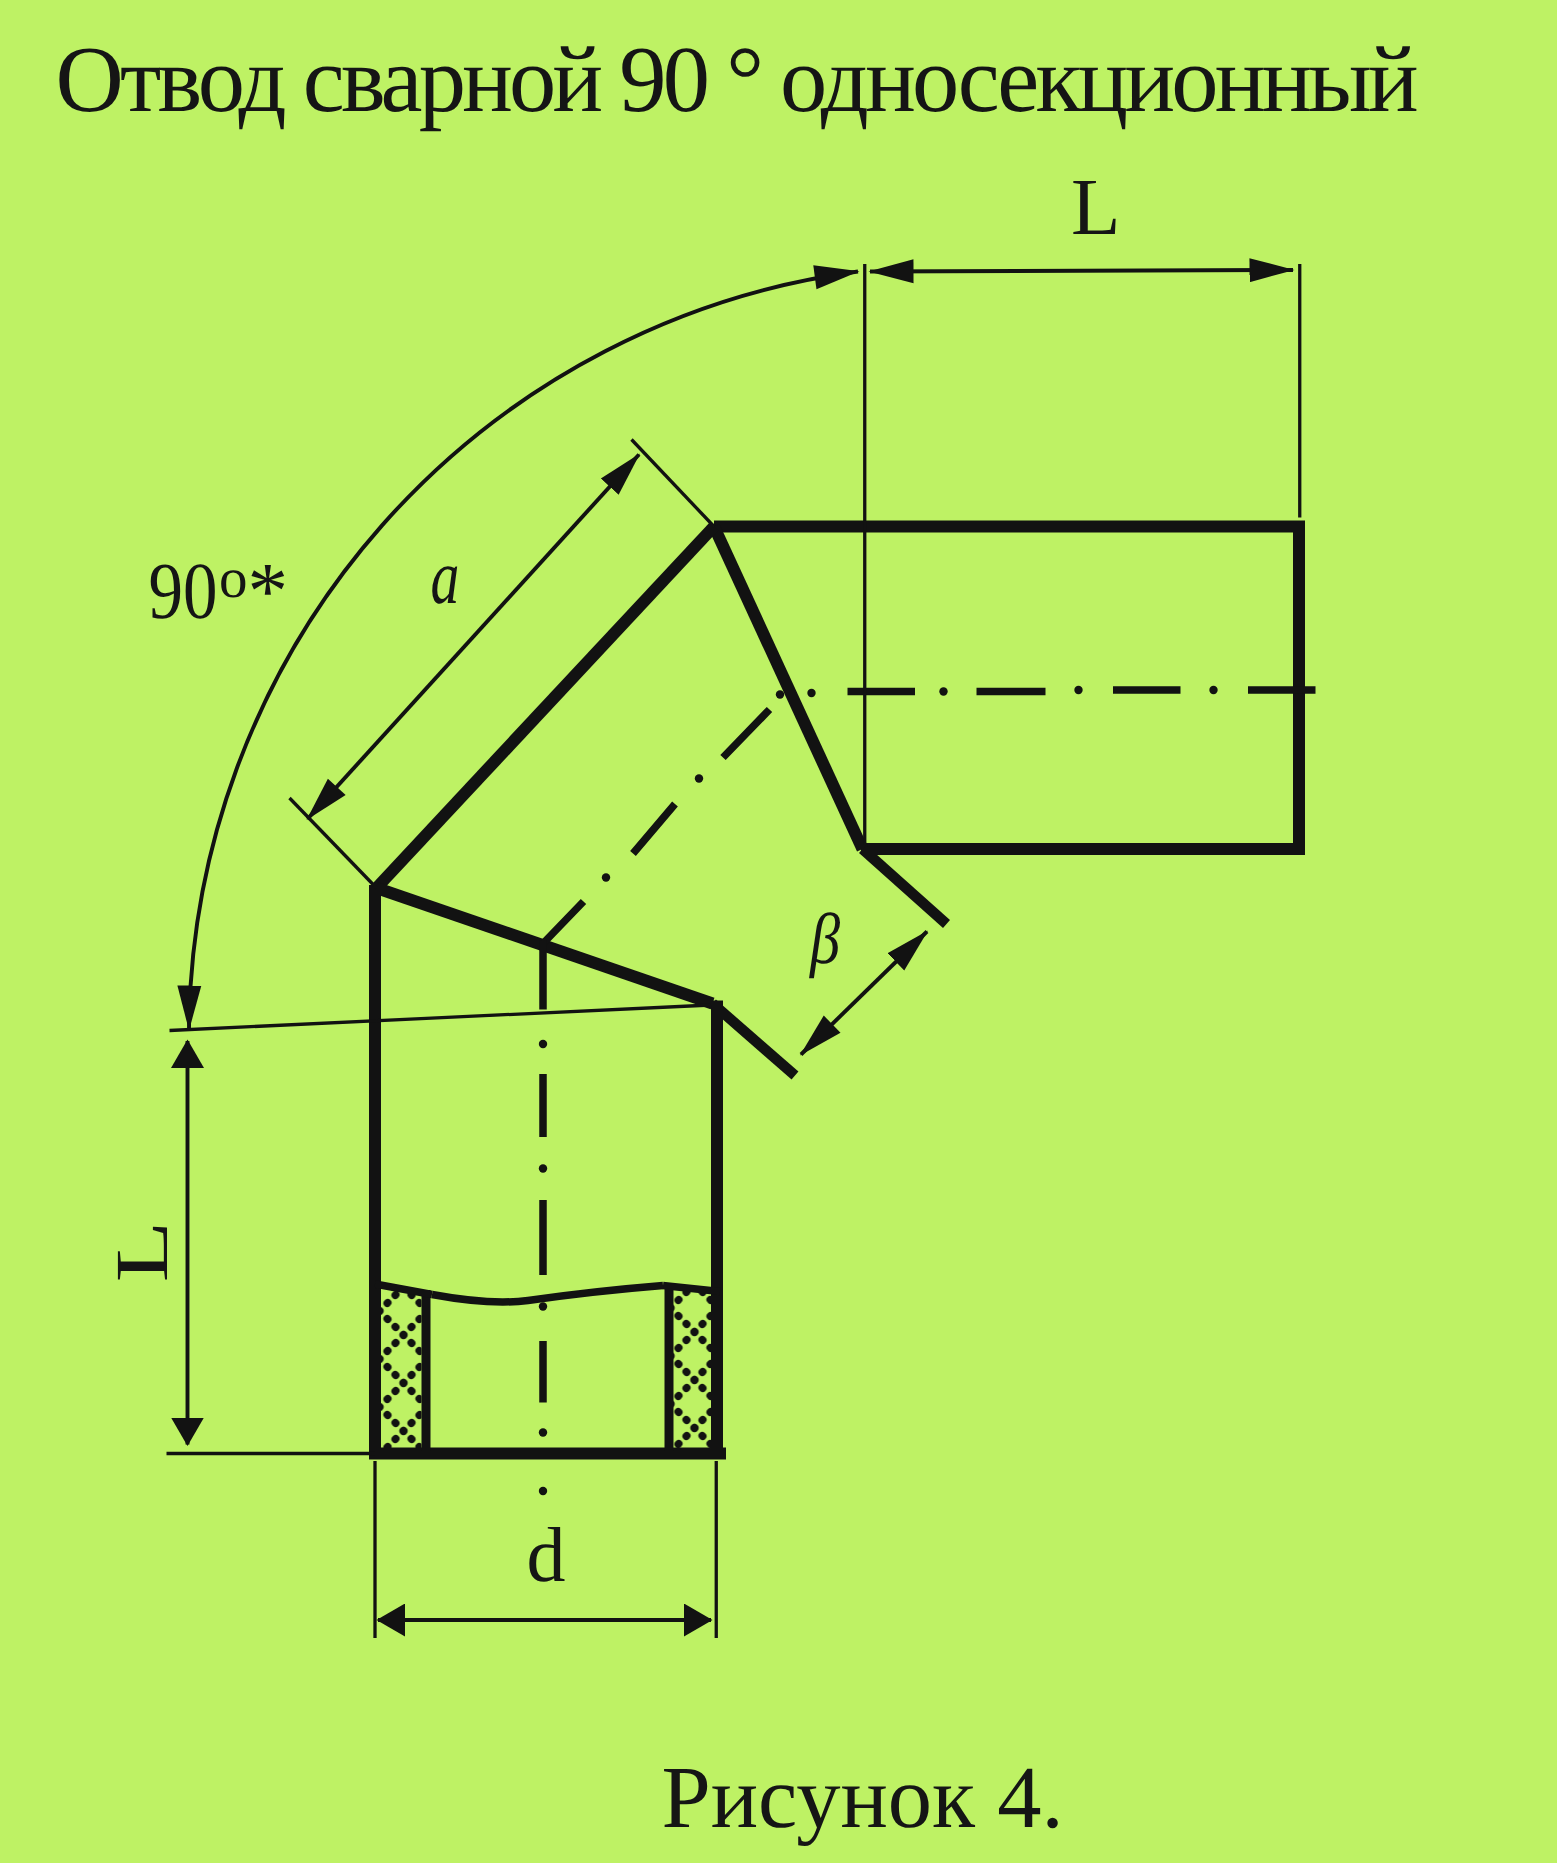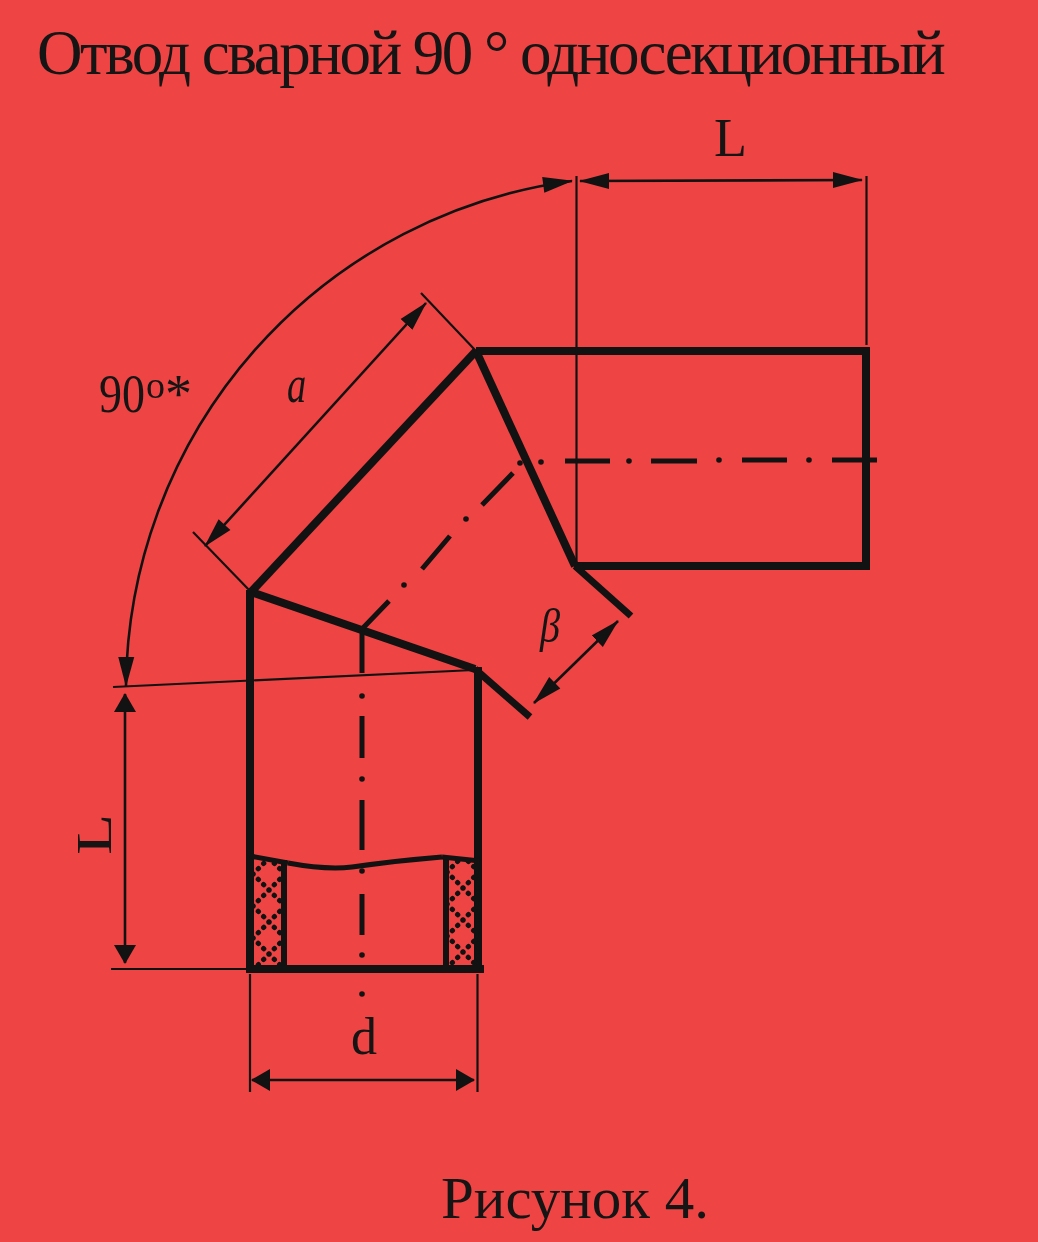--- a/index.html
+++ b/index.html
@@ -1,16 +1,16 @@
 <!DOCTYPE html>
 <html><head>
 <meta charset="utf-8">
 <style>
   html,body{margin:0;padding:0;background:#fcfcfa;}
-  .page{position:relative;width:1038px;height:1242px;background:#ef4444;overflow:hidden;will-change:transform;
+  .page{position:relative;width:1038px;height:1242px;background:#bef264;overflow:hidden;will-change:transform;
         font-family:"Liberation Serif", serif;color:#151515;}
   svg{position:absolute;left:0;top:0;}
   svg text{fill:#151515;}
 </style>
 </head>
 <body>
 <div class="page">
 <svg width="1038" height="1242" viewBox="0 0 1038 1242">
   <defs>
     <marker id="ae" markerUnits="userSpaceOnUse" markerWidth="36" markerHeight="20" refX="29" refY="9" orient="auto">

